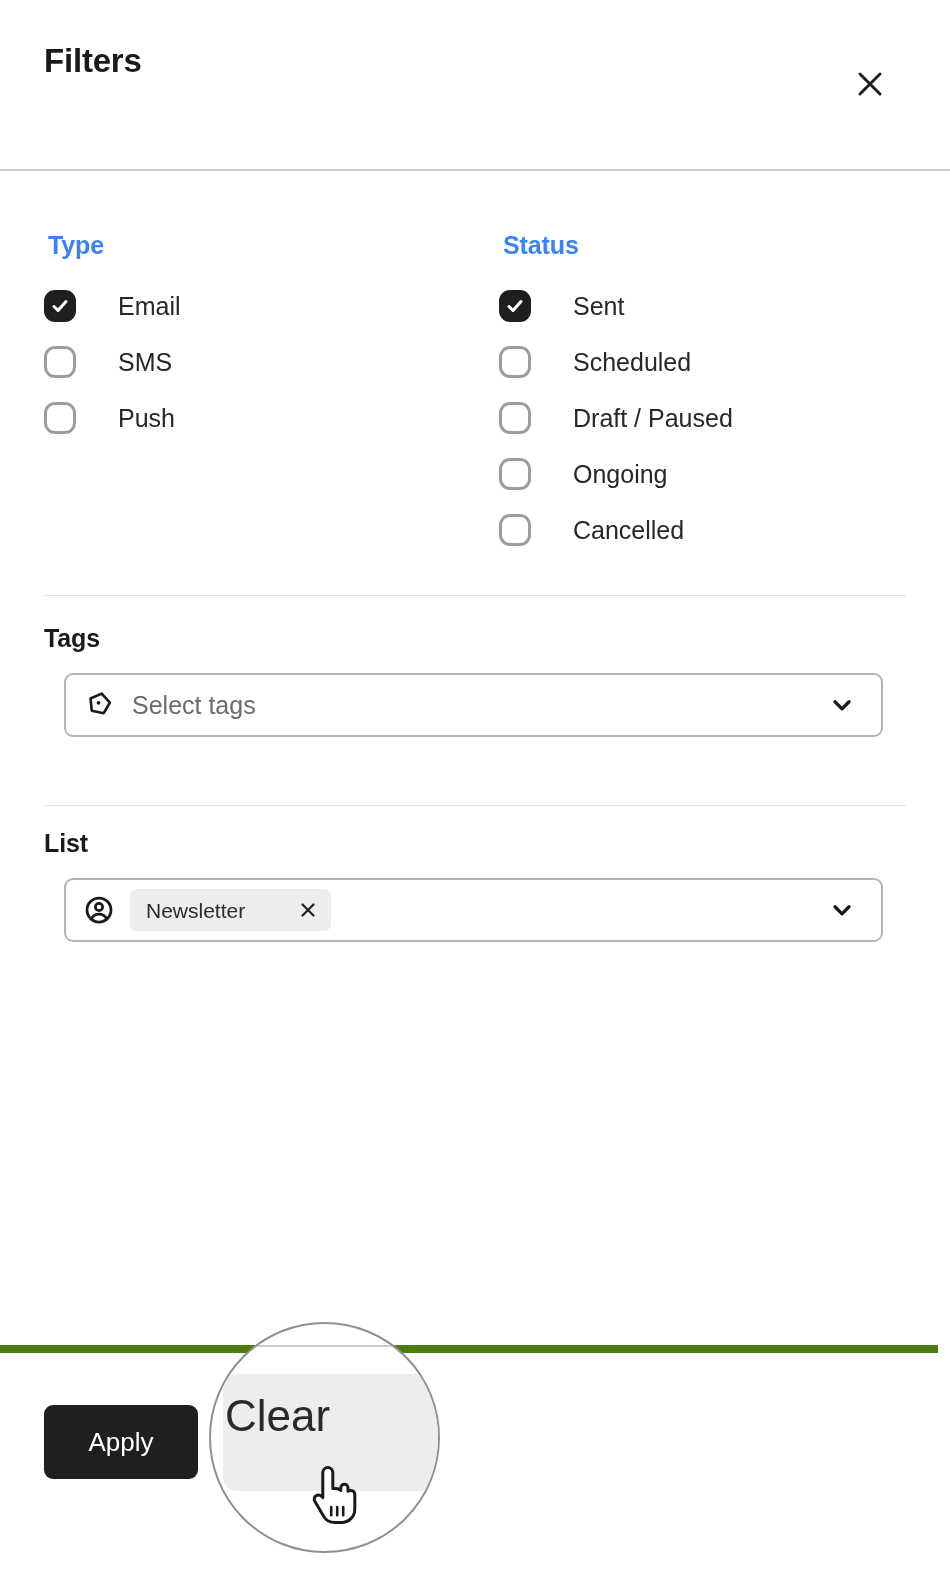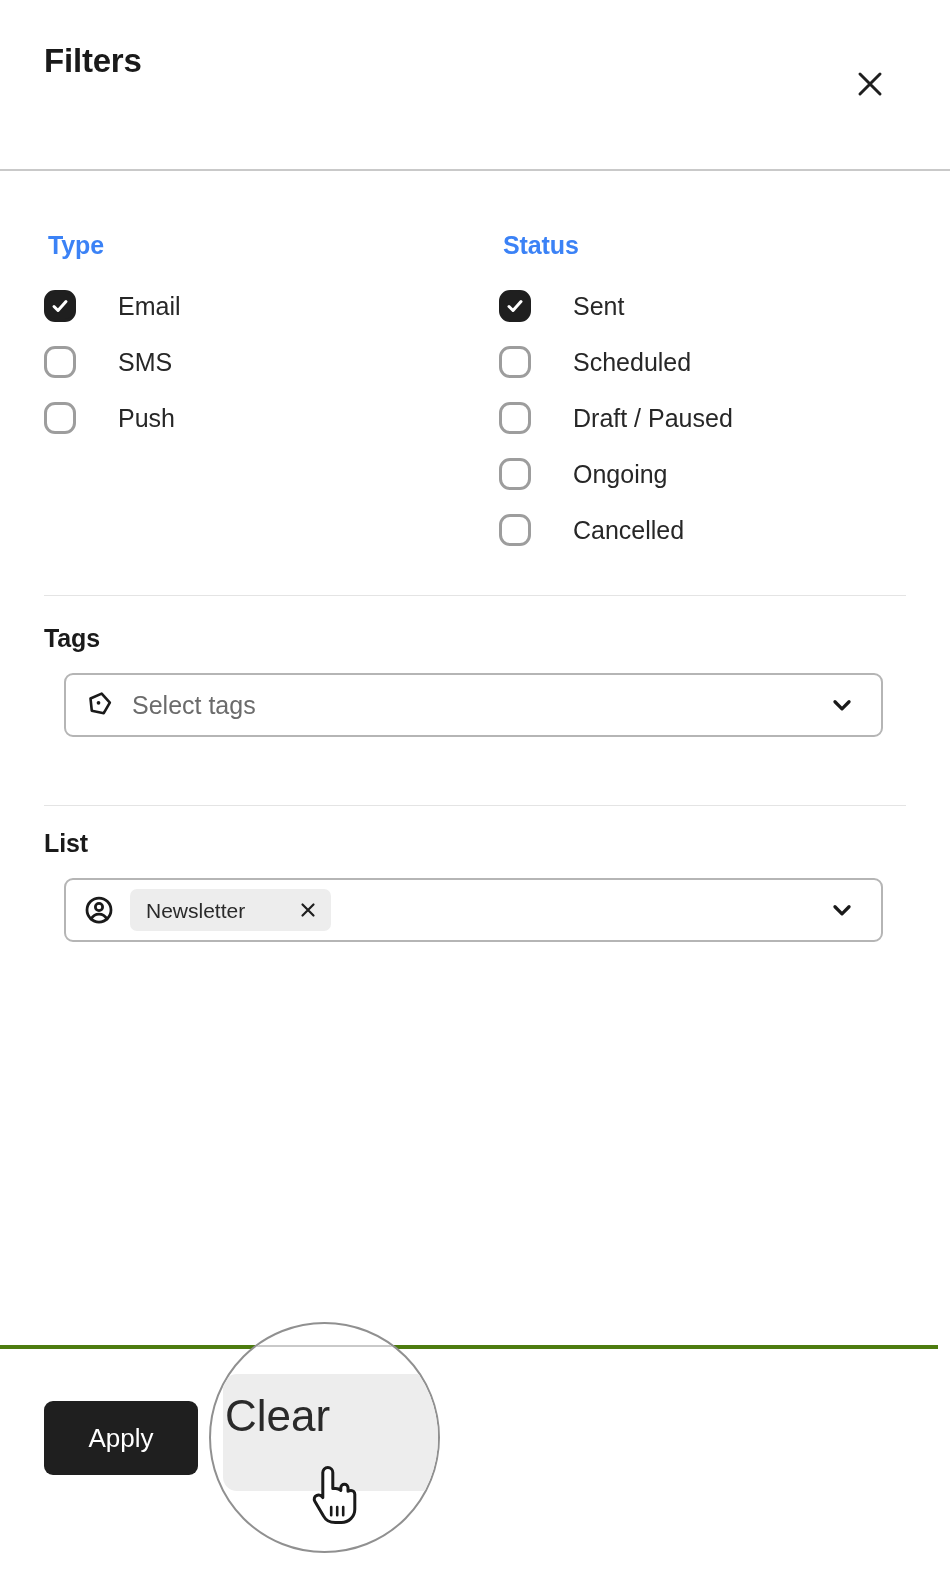--- a/index.html
+++ b/index.html
@@ -225,21 +225,21 @@
   .chevron svg { display: block; }
 
   
   .panel-footer {
     position: absolute;
     left: 0;
     top: 1345px;
     width: 938px;
     height: 227px;
     box-sizing: border-box;
-    border-top: 4px solid #4d7c0f;
+    border-top: 8px solid #4d7c0f;
     background: #ffffff;
   }
   .btn {
     position: absolute;
     box-sizing: border-box;
     display: flex;
     align-items: center;
     justify-content: center;
     border-radius: 9px;
     border: none;

